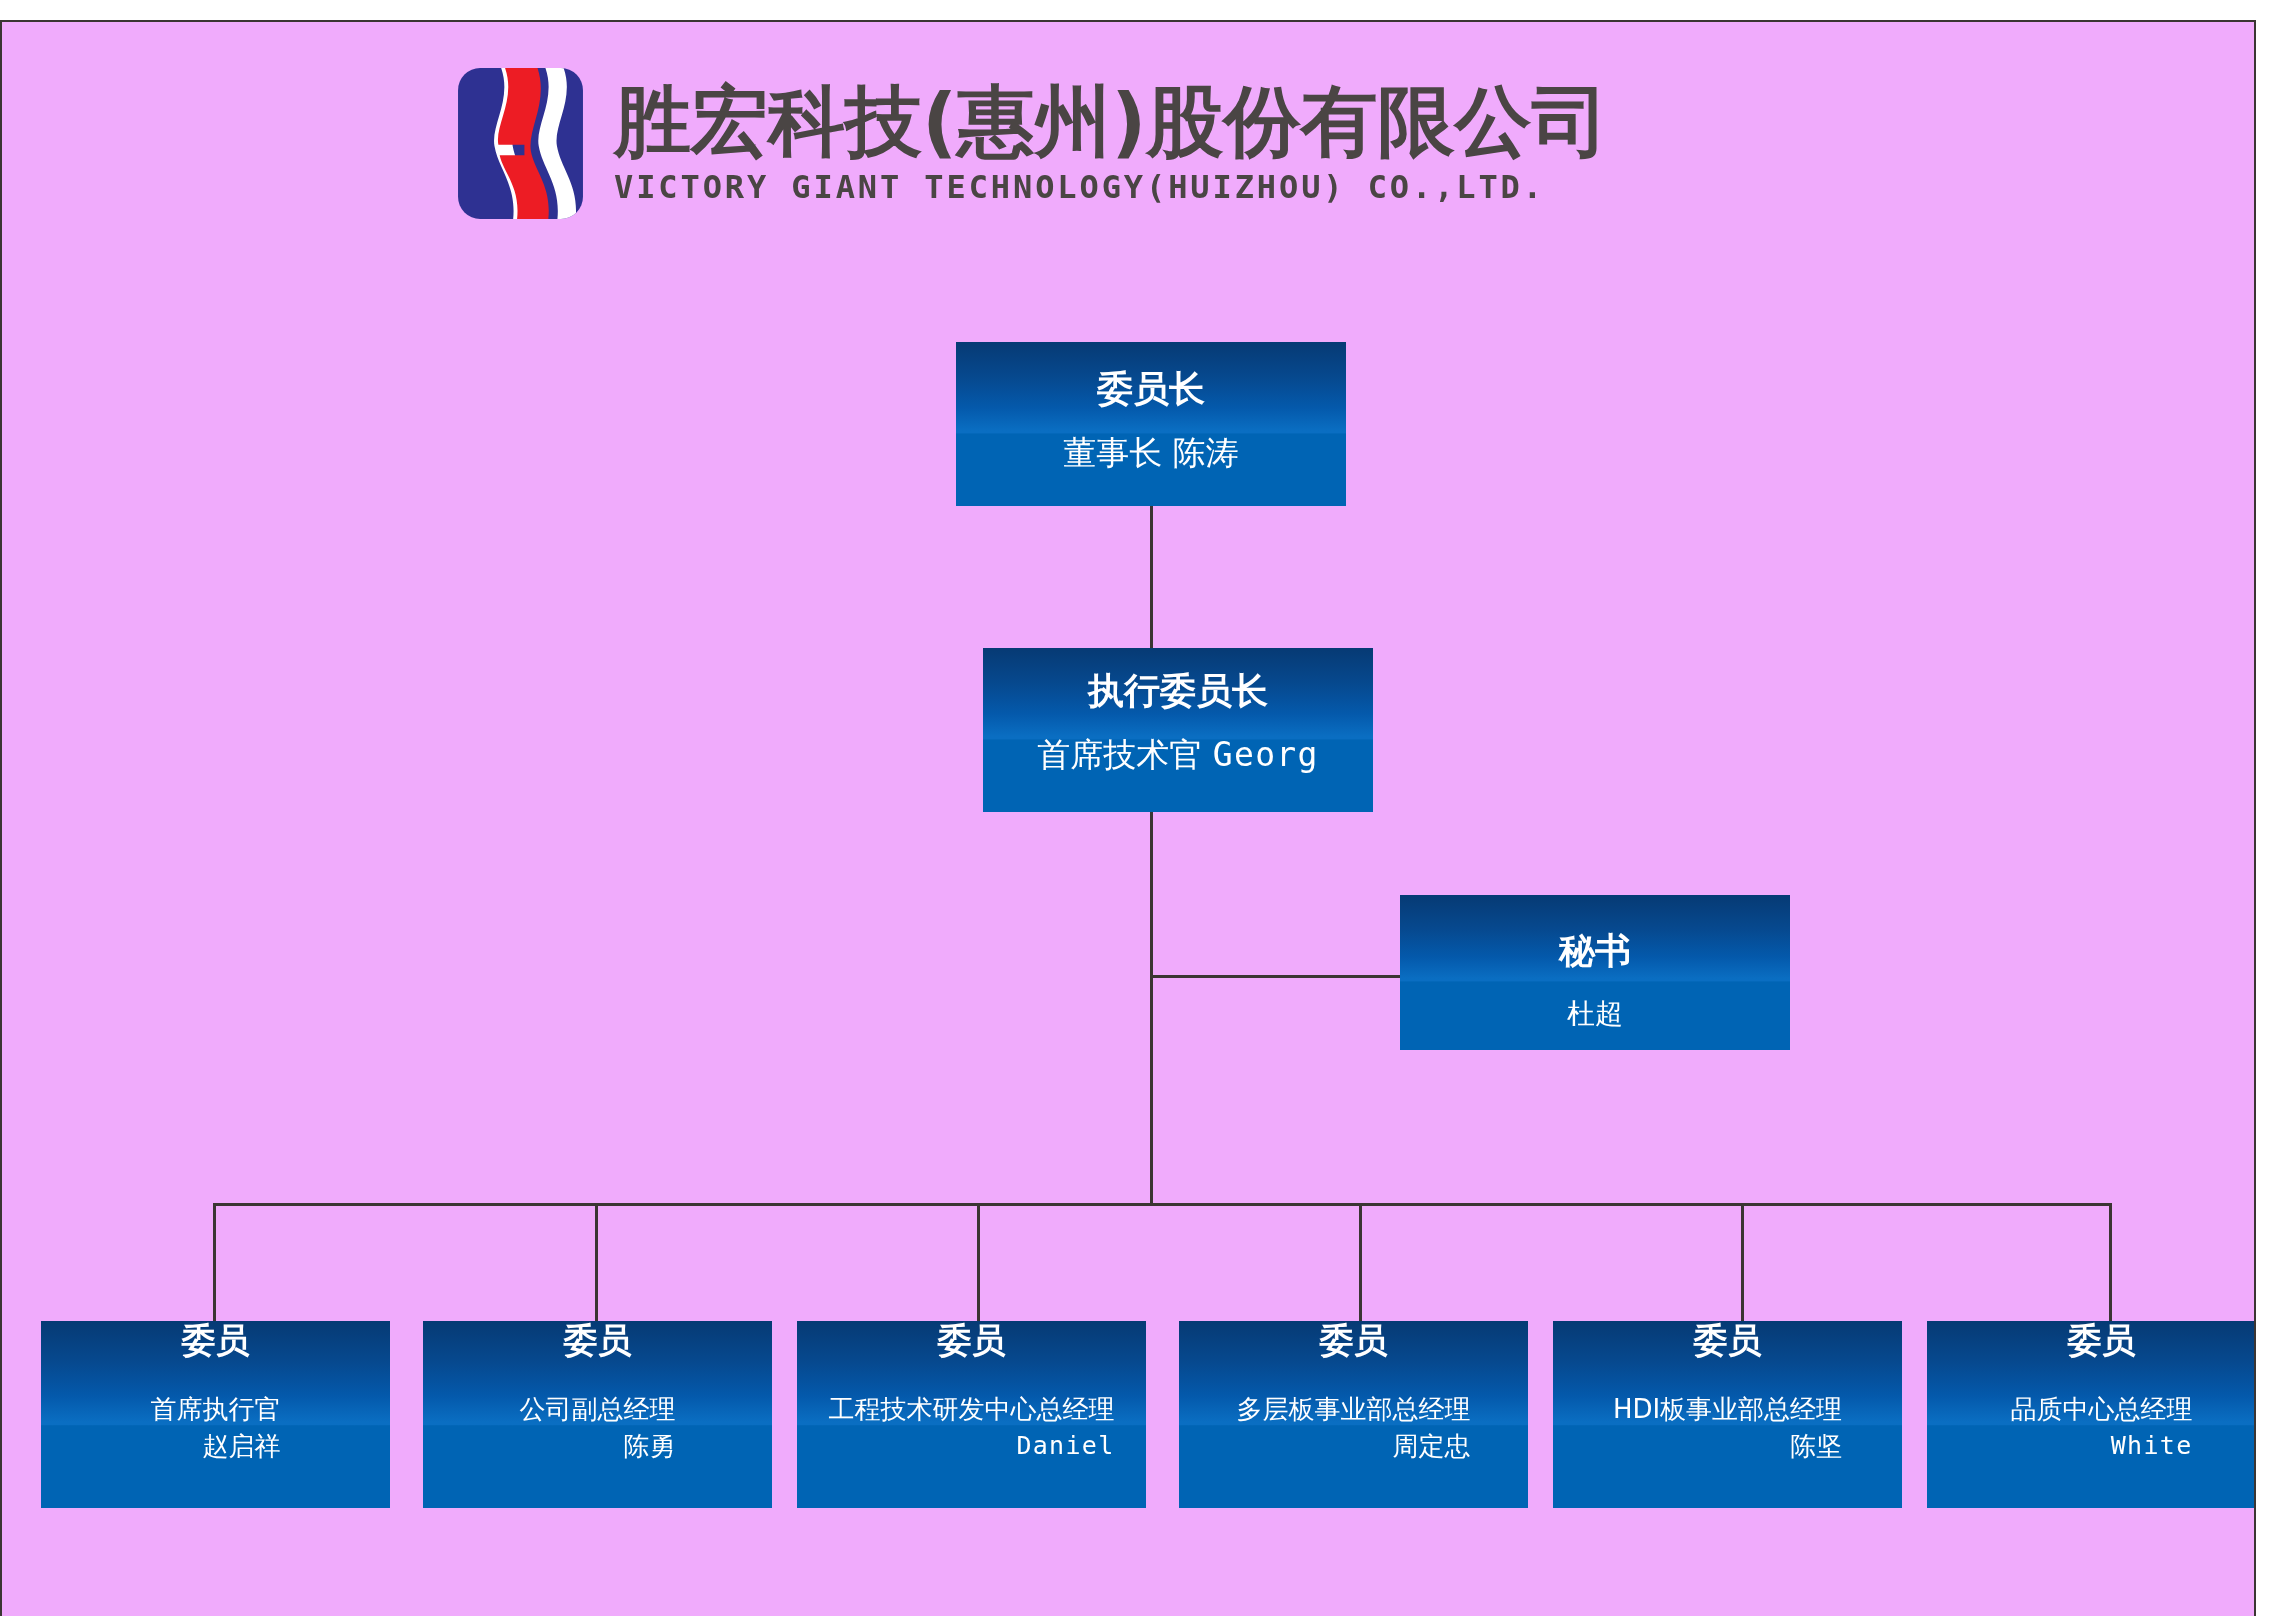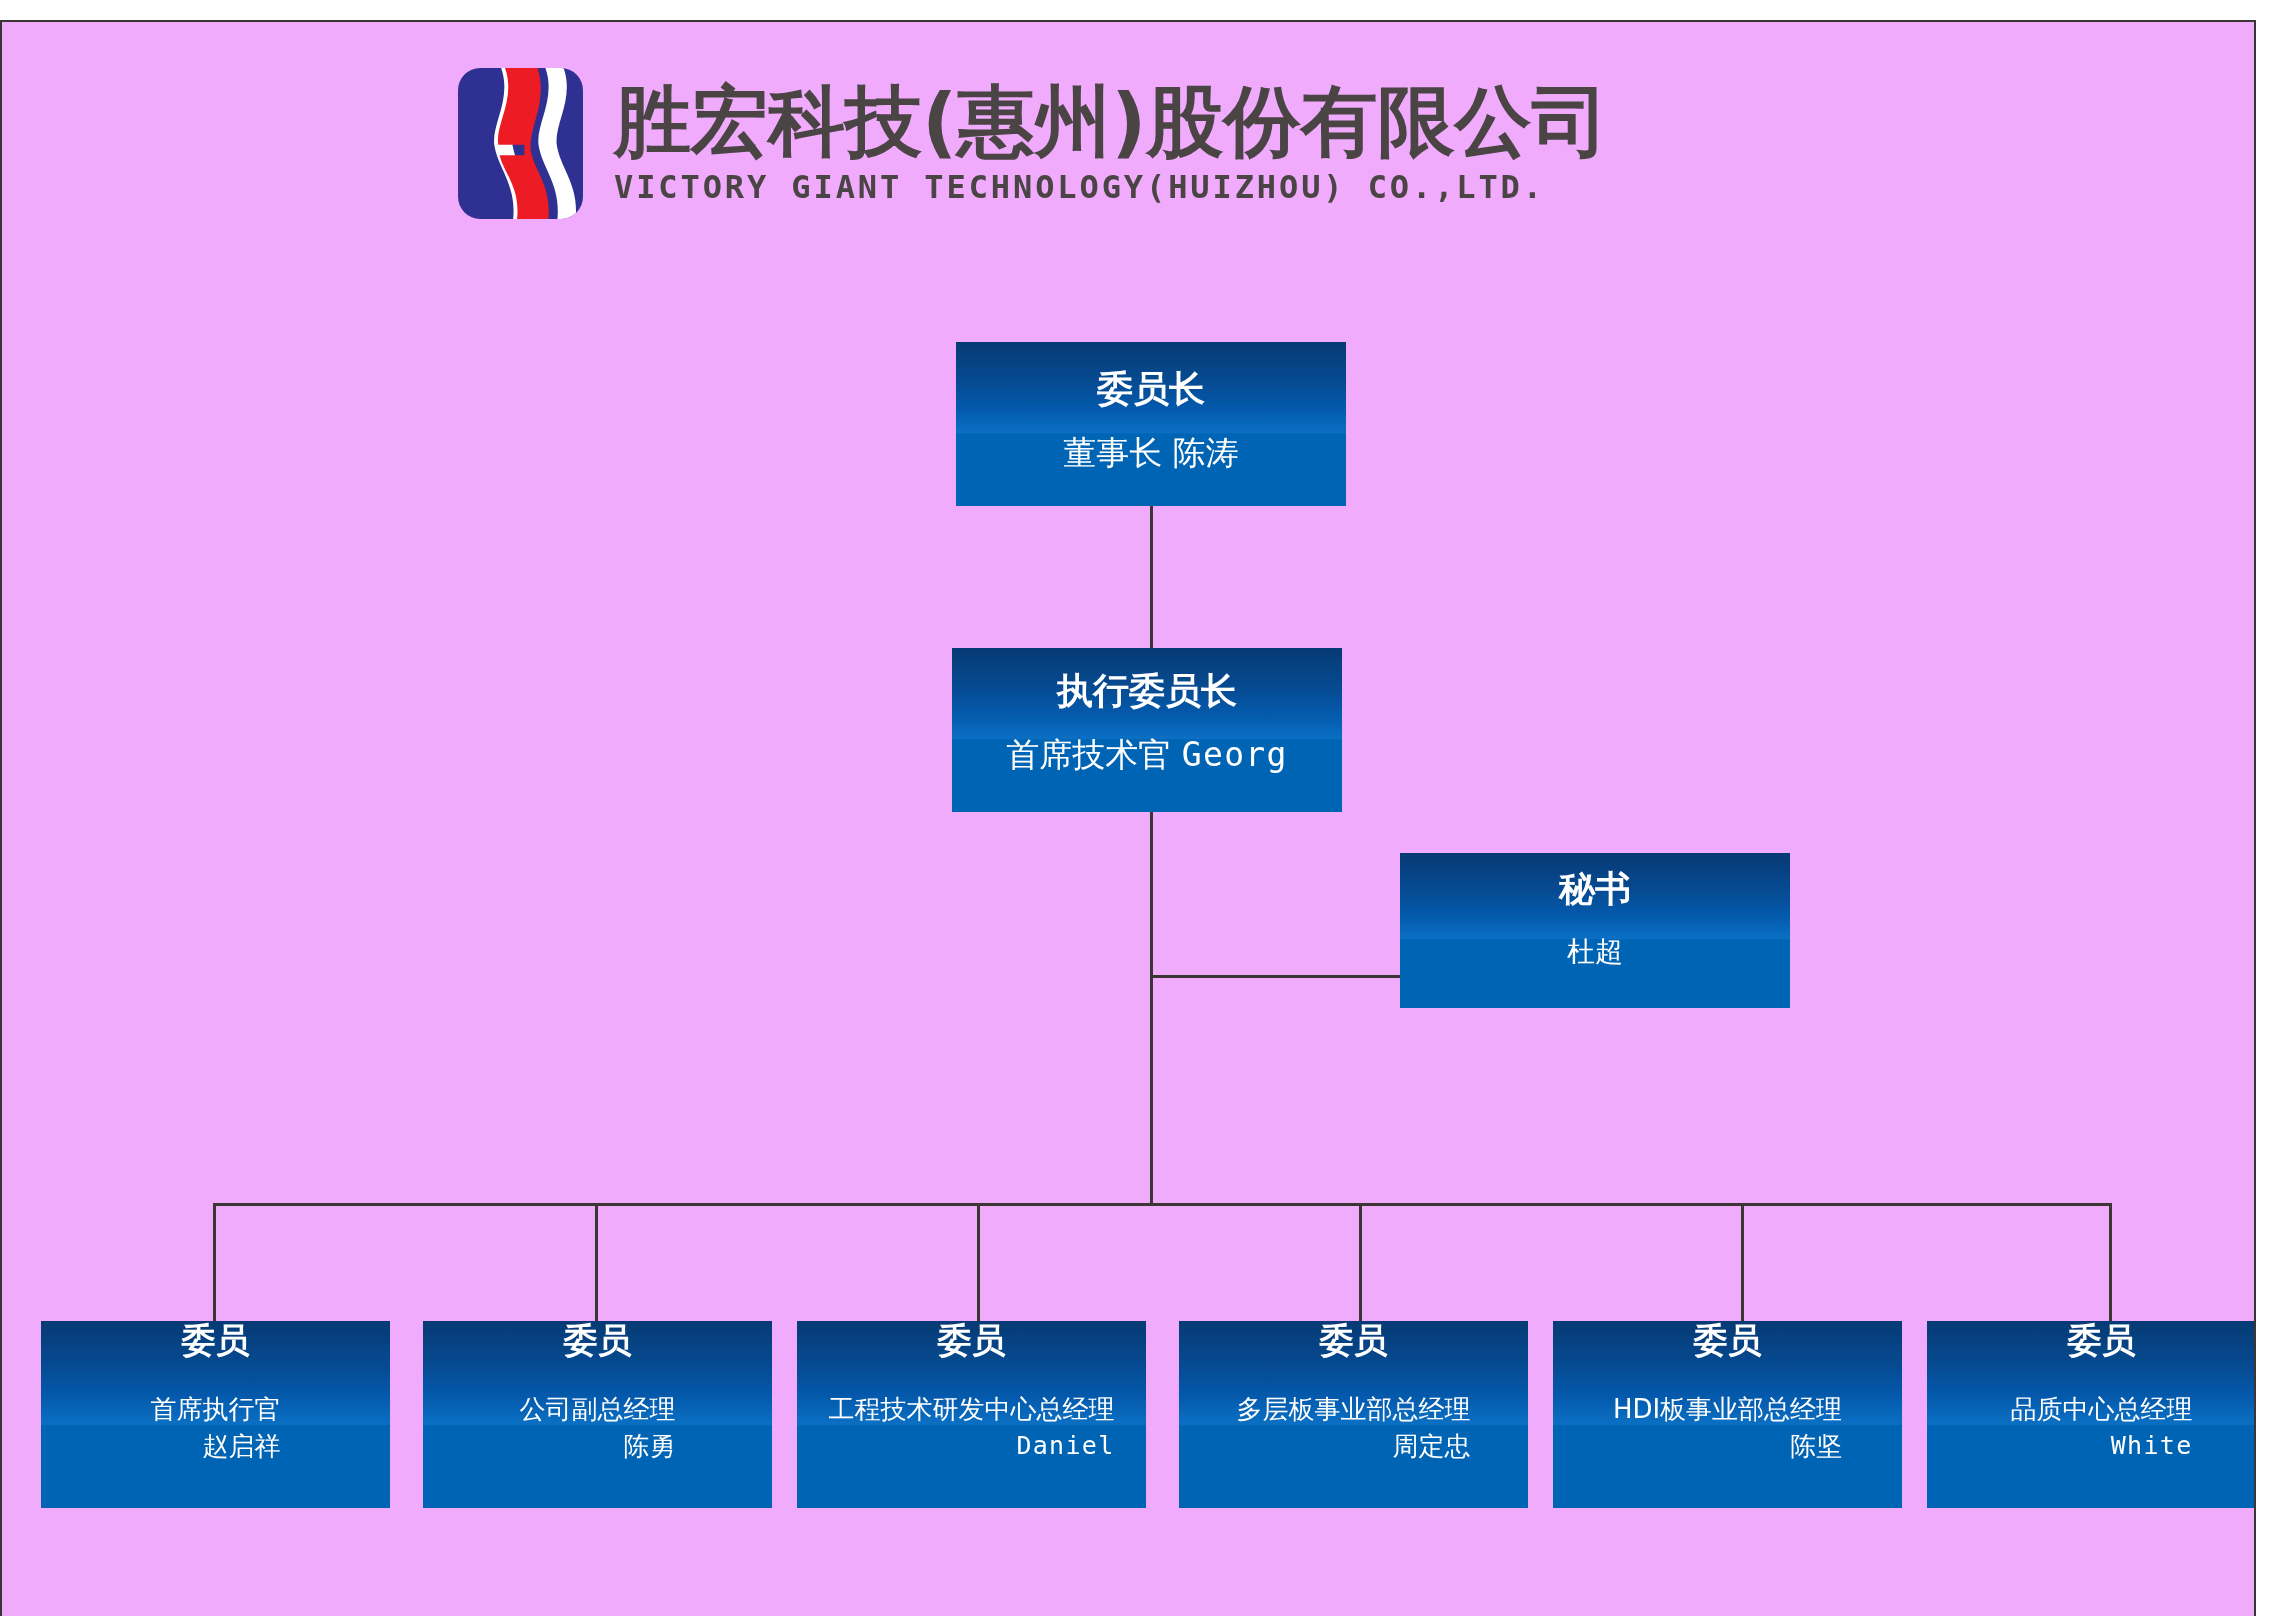--- a/index.html
+++ b/index.html
@@ -108,29 +108,29 @@
 
   
   #node-chairman {
     left: 954px; top: 320px; width: 390px; height: 164px;
     padding-top: 29px;
   }
   #node-chairman .node-sub { margin-top: 25px; font-size: 33px; }
 
   
   #node-exec {
-    left: 950px; top: 626px; width: 390px; height: 164px;
+    left: 981px; top: 626px; width: 390px; height: 164px;
     padding-top: 25px;
   }
   #node-exec .node-sub { margin-top: 25px; font-size: 33px; }
 
   
   #node-secretary {
-    left: 1398px; top: 831px; width: 390px; height: 155px;
-    padding-top: 18px;
+    left: 1398px; top: 873px; width: 390px; height: 155px;
+    padding-top: 38px;
   }
   #node-secretary .node-sub { margin-top: 27px; font-size: 28px; }
 
   
   .node-member {
     top: 1299px;
     width: 349px;
     height: 187px;
     padding-top: 2px;
   }

